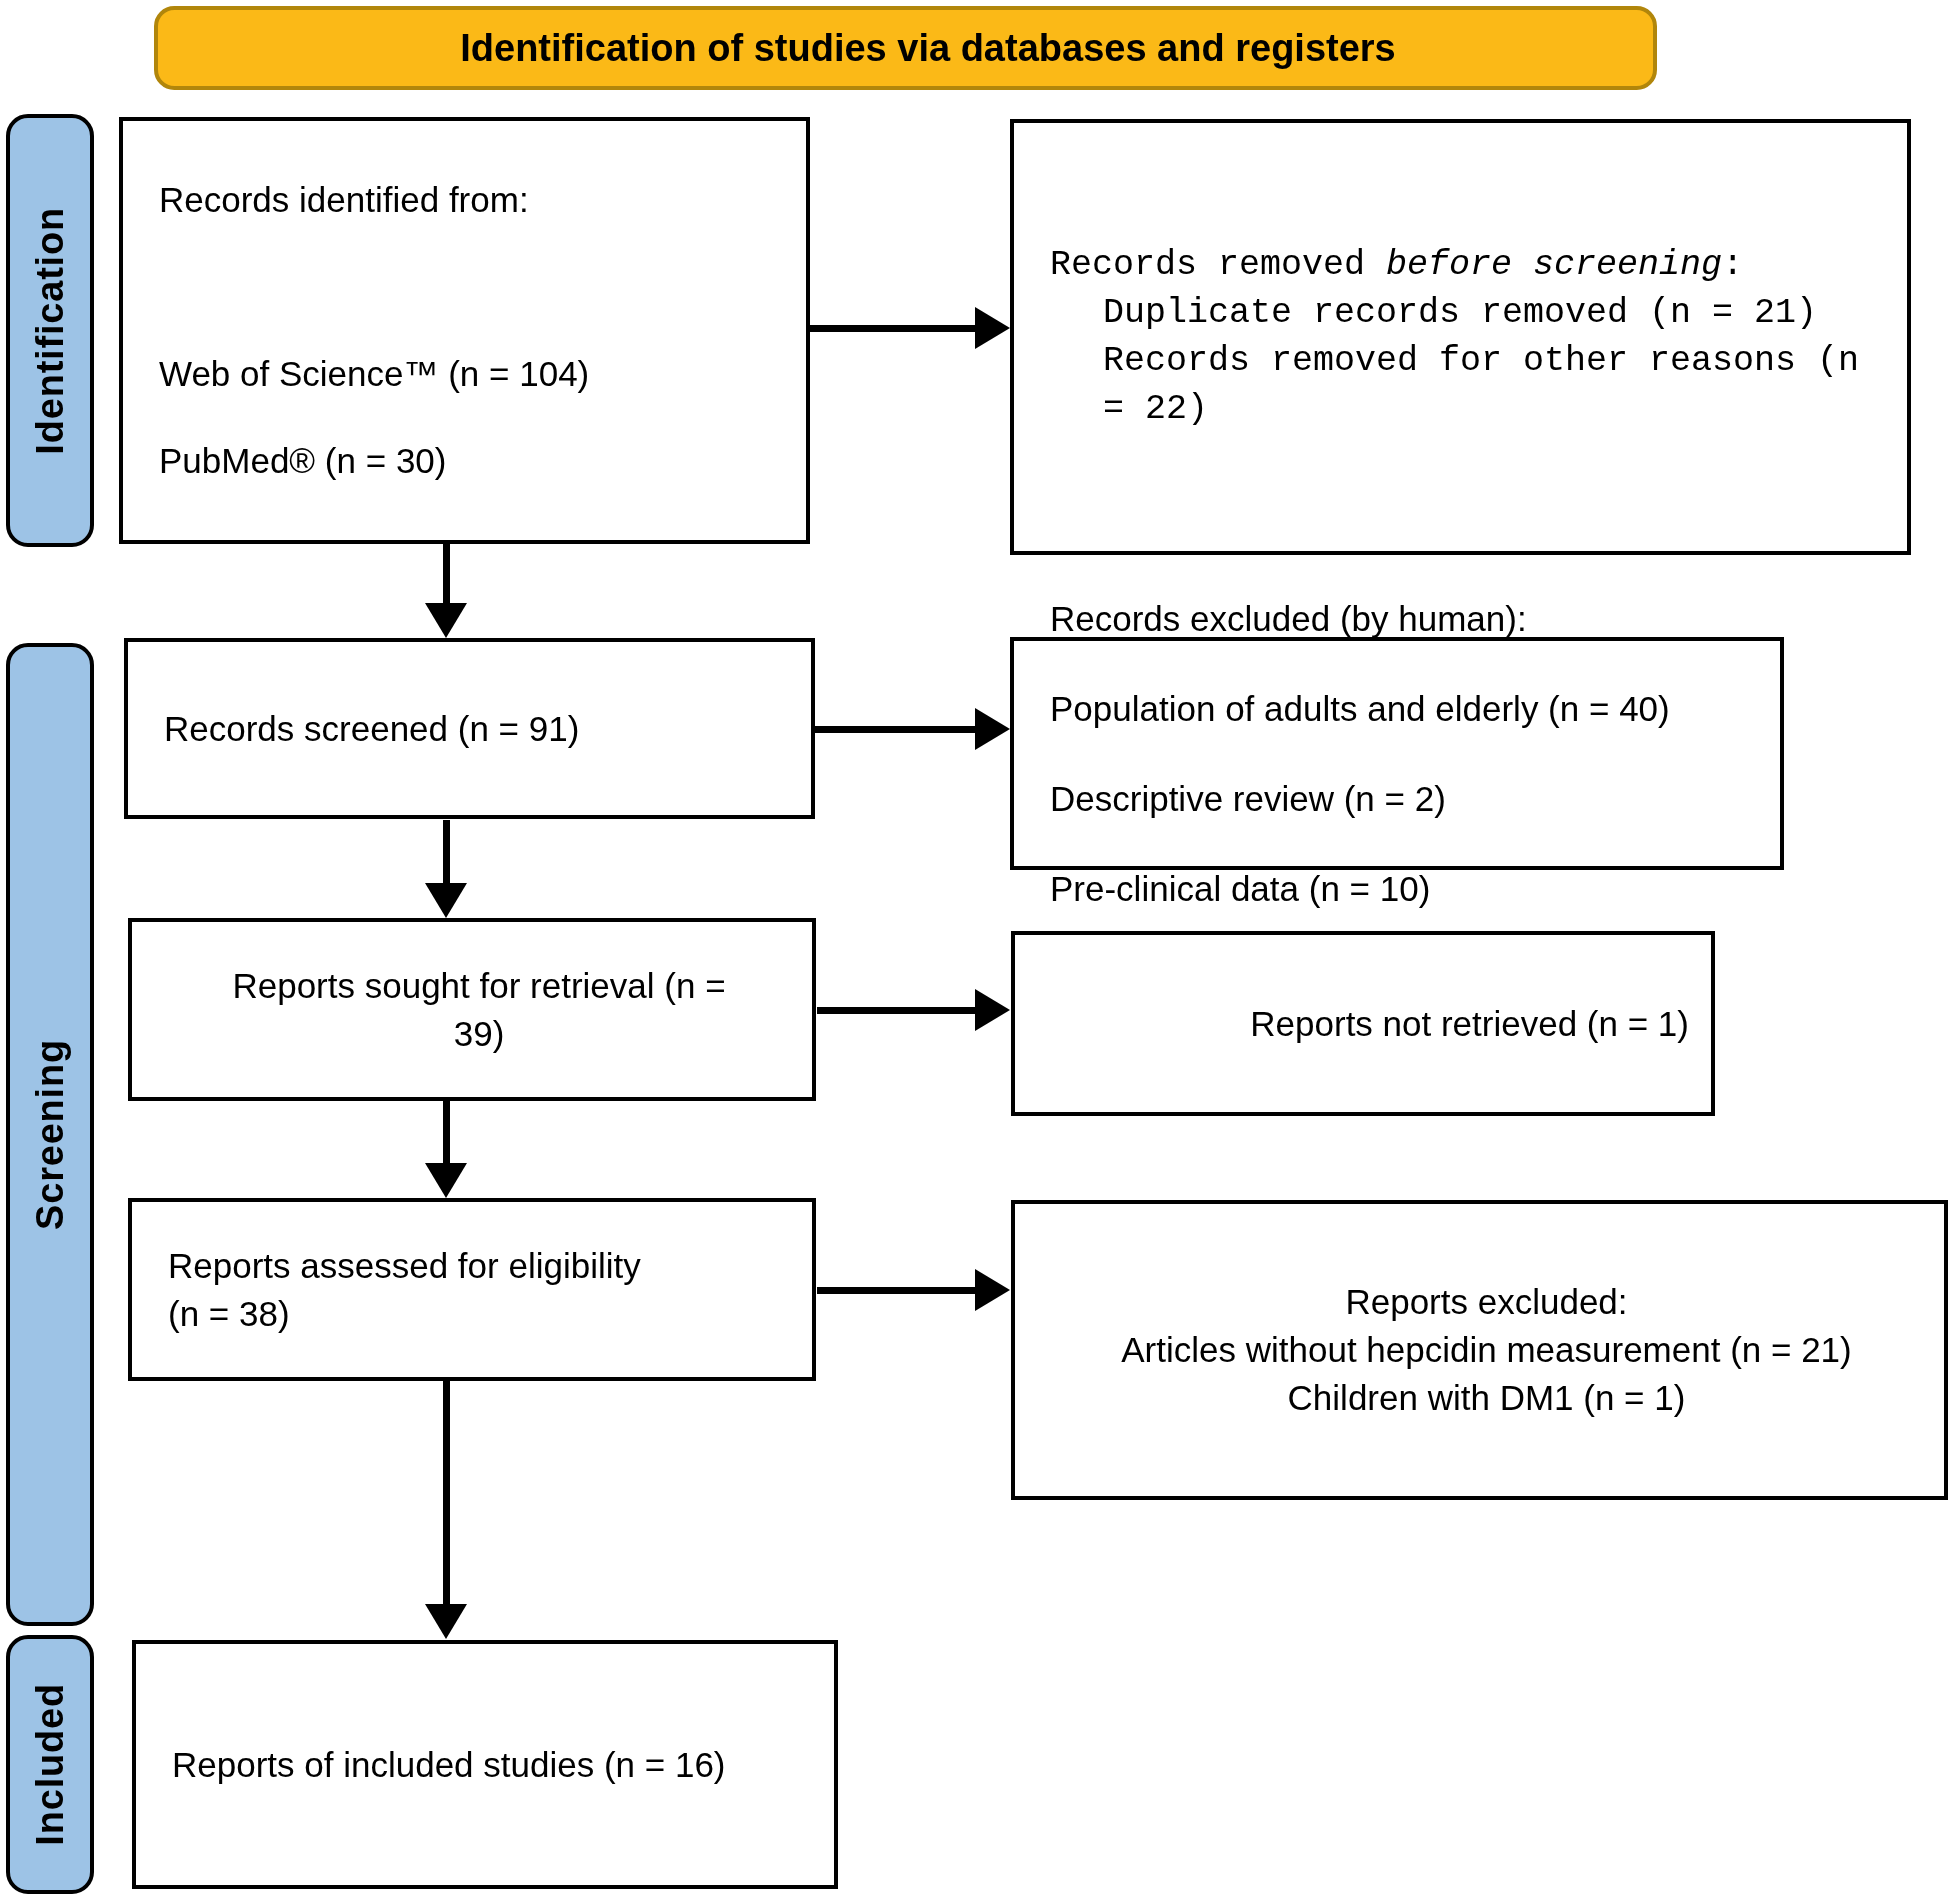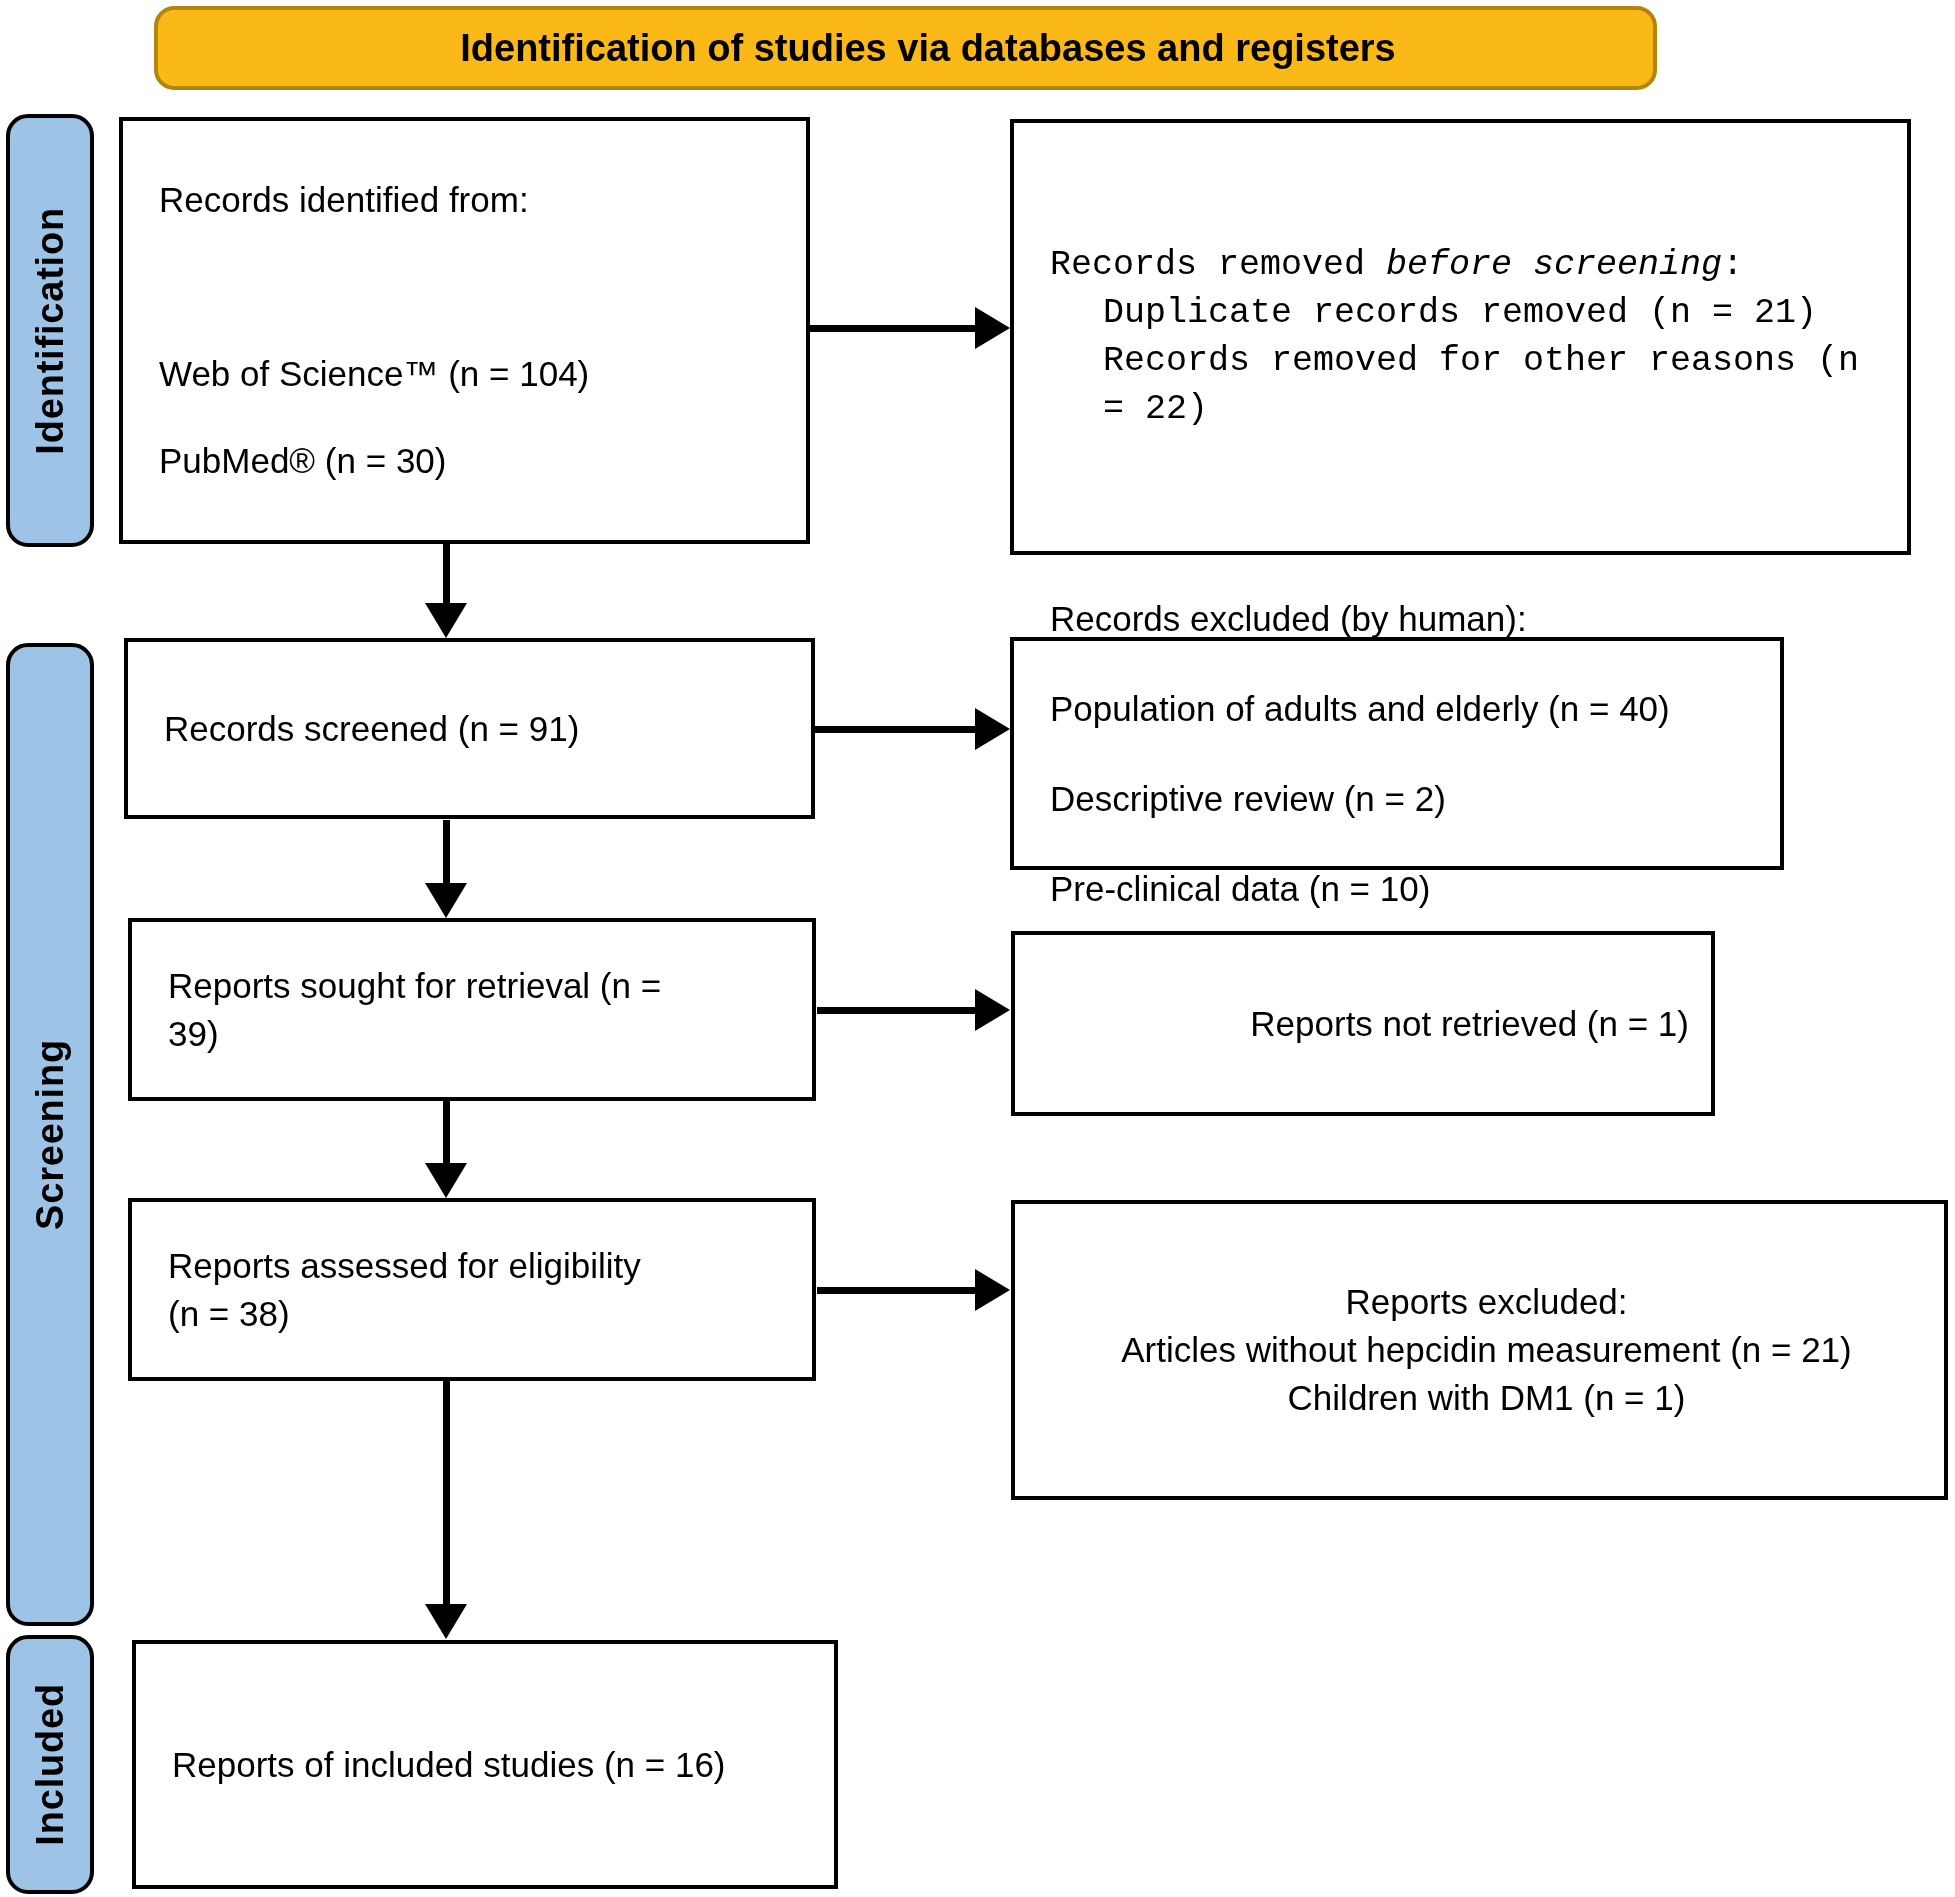--- a/index.html
+++ b/index.html
@@ -53,21 +53,21 @@
     padding-left: 36px; padding-right: 22px;
     font-size: 35px; line-height: 48px;
   }
   .fbox .line { min-height: 48px; }
   .fbox .indent { padding-left: 53px; }
   .italic { font-style: italic; }
   #box-records-identified   { left: 119px;  top: 117px;  width: 691px;  height: 427px; gap: 39px; }
   #box-records-removed      { left: 1010px; top: 119px;  width: 901px; height: 436px; font-family: Liberation Mono, monospace; }
   #box-records-screened     { left: 124px;  top: 638px;  width: 691px;  height: 181px; }
   #box-records-excluded     { left: 1010px; top: 637px;  width: 774px;  height: 233px; gap: 42px; }
-  #box-reports-sought       { left: 128px;  top: 918px; width: 688px;  height: 183px; }
+  #box-reports-sought       { left: 128px;  top: 918px; width: 688px;  height: 183px; align-items: center; }
   #box-reports-not-retrieved{ left: 1011px; top: 931px; width: 704px;  height: 185px; align-items: flex-end; }
   #box-reports-assessed     { left: 128px;  top: 1198px; width: 688px;  height: 183px; }
   #box-reports-excluded     { left: 1011px; top: 1200px; width: 937px; height: 300px; text-align: center; }
   #box-reports-included     { left: 132px;  top: 1640px; width: 706px;  height: 249px; }
   
   .shaft-h { position: absolute; height: 7px; background: #000000; }
   .shaft-v { position: absolute; width: 7px;  background: #000000; }
   .head-right {
     position: absolute; width: 0; height: 0;
     border-left: 35px solid #000000;

